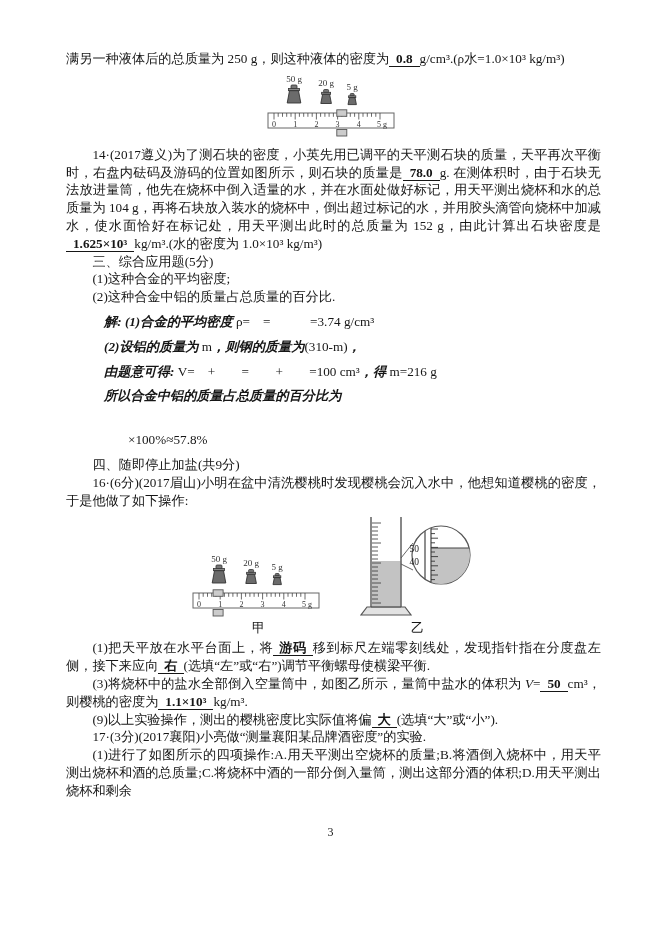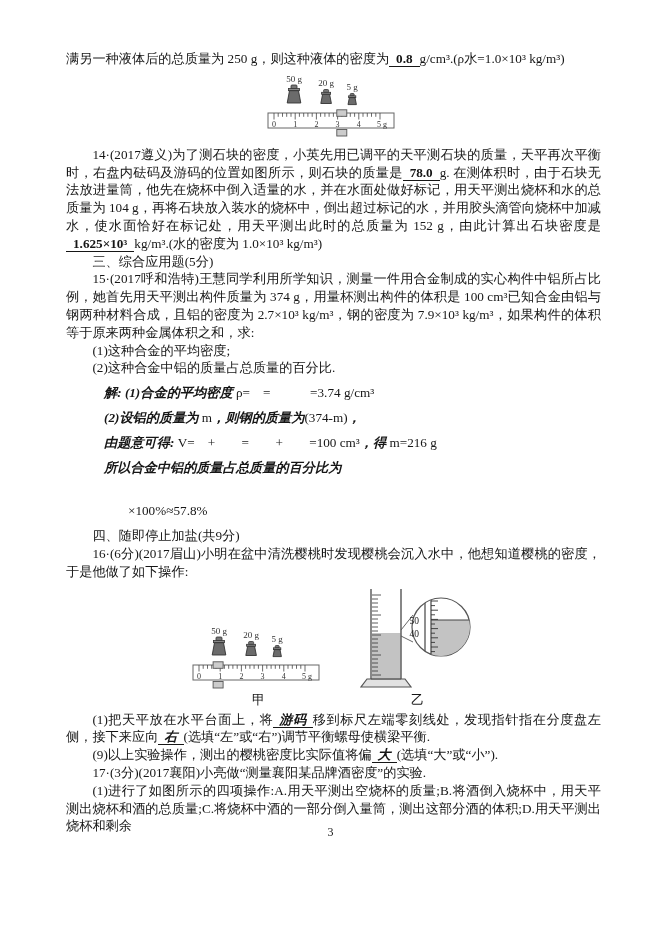--- a/index.html
+++ b/index.html
@@ -17,21 +17,21 @@
     white-space:pre-wrap;
   }
   .ind{text-indent:2em;}
   .sol{margin:7px 0 7px 38px;text-align:left;}
   .sol-last{margin-left:62px;margin-top:26px;}
   .seg-n{}
   .seg-b{font-weight:400;}
   .seg-i{font-style:italic;}
   .seg-ans{font-weight:700;border-bottom:1.5px solid #161616;padding:0 7px;white-space:pre;}
   .seg-hand{font-weight:700;font-style:italic;font-family:Liberation Serif, serif;}
-  .seg-hans{font-weight:700;font-style:italic;font-family:"DejaVu Serif",serif;
+  .seg-hans{font-weight:700;font-family:"DejaVu Serif",serif;
             border-bottom:1.5px solid #161616;padding:0 6px;white-space:pre;}
   .fig-center{display:flex;justify-content:center;margin:5px 0 7px 0;}
   .fig-row{display:flex;justify-content:center;align-items:flex-end;gap:28px;margin:6px 0 4px 0;}
   .fig-col{display:flex;flex-direction:column;align-items:center;}
   .fig-label{font-size:13px;margin-top:1px;line-height:15px;}
   .pagenum{position:absolute;left:0;right:0;bottom:44px;text-align:center;font-size:12px;}
   svg{display:block;}
 </style>
 </head>
 <body>
@@ -72,26 +72,25 @@
         <rect x="72.8" y="36.8" width="10" height="6.5" fill="#ccc" stroke="#555" stroke-width="0.9"></rect>
         <rect x="72.8" y="56.5" width="10" height="6.5" fill="#ccc" stroke="#555" stroke-width="0.9"></rect>
       </g>
     </svg>
   </div>
 
   <div class="para ind"><span class="seg-b">14</span><span class="seg-n">·(2017遵义)为了测石块的密度，小英先用已调平的天平测石块的质量，天平再次平衡时，右盘内砝码及游码的位置如图所示，则石块的质量是</span><span class="seg-ans">78.0</span><span class="seg-n">g. 在测体积时，由于石块无法放进量筒，他先在烧杯中倒入适量的水，并在水面处做好标记，用天平测出烧杯和水的总质量为 104 g，再将石块放入装水的烧杯中，倒出超过标记的水，并用胶头滴管向烧杯中加减水，使水面恰好在标记处，用天平测出此时的总质量为 152 g，由此计算出石块密度是</span><span class="seg-ans">1.625×10³</span><span class="seg-n">kg/m³.(水的密度为 1.0×10³ kg/m³)</span></div>
 
   <div class="para ind"><span>三、综合应用题(5分)</span></div>
 
-  <div class="para ind"><span class="seg-b">15</span><span class="seg-n">·(2017呼和浩特)王慧同学利用所学知识，测量一件用合金制成的实心构件中铝所占比例，她首先用天平测出构件质量为 374 g，用量杯测出构件的体积是 100 cm³已知合金由铝与钢两种材料合成，且铝的密度为 2.7×10³ kg/m³，钢的密度为 7.9×10³ kg/m³，如果构件的体积等于原来两种金属体积之和，求:</span></div>
   <div class="para ind"><span class="seg-n">(1)这种合金的平均密度;</span></div>
   <div class="para ind"><span class="seg-n">(2)这种合金中铝的质量占总质量的百分比.</span></div>
 
   <div class="para sol"><span class="seg-hand">解: (1)合金的平均密度 </span><span class="seg-b">ρ=　=　　　=3.74 g/cm³</span></div>
-  <div class="para sol"><span class="seg-hand">(2)设铝的质量为 </span><span class="seg-b">m</span><span class="seg-hand">，则钢的质量为</span><span class="seg-b">(374-m)</span><span class="seg-hand">，</span></div>
+  <div class="para sol"><span class="seg-hand">(2)设铝的质量为 </span><span class="seg-b">m</span><span class="seg-hand">，则钢的质量为</span><span class="seg-b">(310-m)</span><span class="seg-hand">，</span></div>
   <div class="para sol"><span class="seg-hand">由题意可得: </span><span class="seg-b">V=　+　　=　　+　　=100 cm³</span><span class="seg-hand">，得 </span><span class="seg-b">m=216 g</span></div>
   <div class="para sol"><span class="seg-hand">所以合金中铝的质量占总质量的百分比为</span></div>
   <div class="para sol sol-last"><span class="seg-b">×100%≈57.8%</span></div>
 
   <div class="para ind"><span>四、随即停止加盐(共9分)</span></div>
 
   <div class="para ind"><span class="seg-b">16</span><span class="seg-n">·(6分)(2017眉山)小明在盆中清洗樱桃时发现樱桃会沉入水中，他想知道樱桃的密度，于是他做了如下操作:</span></div>
 
   <div class="fig-row">
     <div class="fig-col">
@@ -159,18 +158,19 @@
           </g>
           <text x="62" y="37" font-size="9.5" text-anchor="end" fill="#222">50</text>
           <text x="62" y="50" font-size="9.5" text-anchor="end" fill="#222">40</text>
         </g>
       </svg>
       <div class="fig-label">乙</div>
     </div>
   </div>
 
   <div class="para ind"><span class="seg-n">(1)把天平放在水平台面上，将</span><span class="seg-hans">游码</span><span class="seg-n">移到标尺左端零刻线处，发现指针指在分度盘左侧，接下来应向</span><span class="seg-hans">右</span><span class="seg-n">(选填“左”或“右”)调节平衡螺母使横梁平衡.</span></div>
+  <div class="para ind"><span class="seg-n">(3)将烧杯中的盐水全部倒入空量筒中，如图乙所示，量筒中盐水的体积为 </span><span class="seg-i">V</span><span class="seg-n">=</span><span class="seg-ans">50</span><span class="seg-n">cm³，则樱桃的密度为</span><span class="seg-ans">1.1×10³</span><span class="seg-n">kg/m³.</span></div>
   <div class="para ind"><span class="seg-n">(9)以上实验操作，测出的樱桃密度比实际值将偏</span><span class="seg-hans">大</span><span class="seg-n">(选填“大”或“小”).</span></div>
   <div class="para ind"><span class="seg-b">17</span><span class="seg-n">·(3分)(2017襄阳)小亮做“测量襄阳某品牌酒密度”的实验.</span></div>
   <div class="para ind"><span class="seg-n">(1)进行了如图所示的四项操作:A.用天平测出空烧杯的质量;B.将酒倒入烧杯中，用天平测出烧杯和酒的总质量;C.将烧杯中酒的一部分倒入量筒，测出这部分酒的体积;D.用天平测出烧杯和剩余</span></div>
 
   <div class="pagenum">3</div>
 </div>
 
 </body></html>

